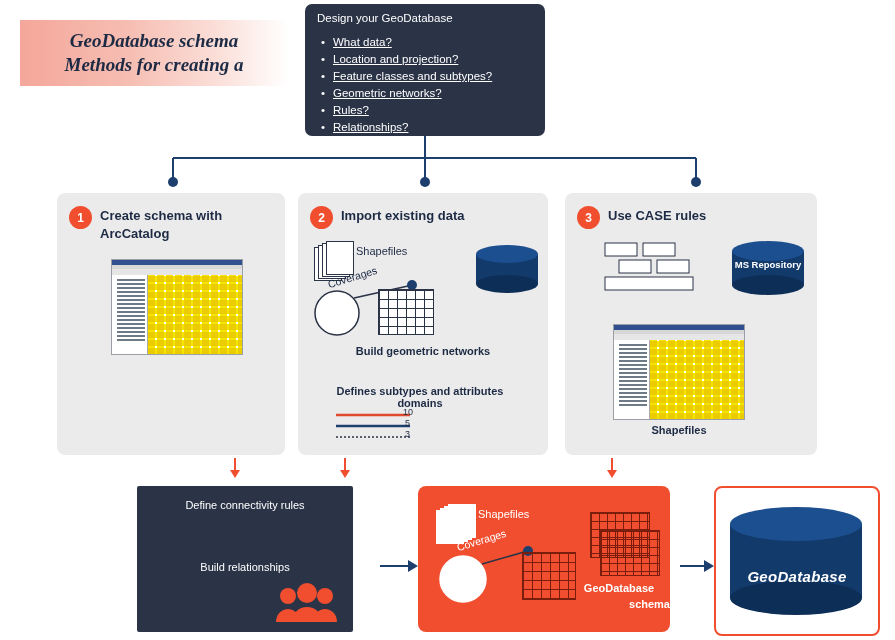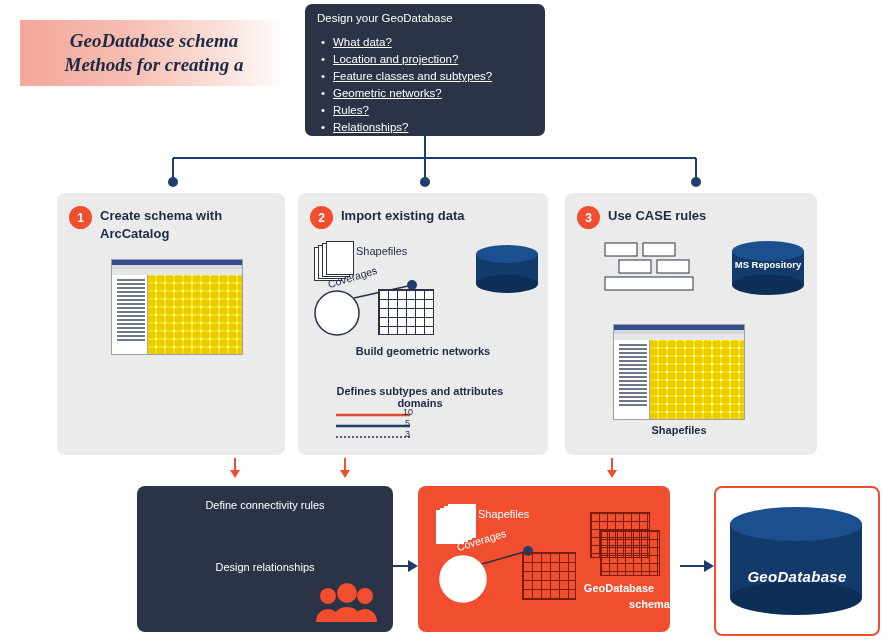--- a/index.html
+++ b/index.html
@@ -209,23 +209,23 @@
   .cyl .bot {
     position: absolute;
     left: 0; right: 0; bottom: 0;
     background: #0d2e57;
     border-radius: 50%;
   }
   
   .panel-dark {
     position: absolute;
     left: 137px; top: 486px;
-    width: 256px; height: 146px;
+    width: 216px; height: 146px;
     background: #2b3347;
-    border-radius: 8px;
+    border-radius: 2px;
   }
   .panel-orange {
     position: absolute;
     left: 418px; top: 486px;
     width: 252px; height: 146px;
     background: #f04e2f;
     border-radius: 8px;
   }
   .panel-db {
     position: absolute;
@@ -490,21 +490,21 @@
             <i></i>
         </div>
         <div class="ac-map"></div>
       </div>
     </div>
     <div class="lbl-c" style="left:48px; top:231px; width:132px;">Shapefiles</div>
   </div>
 
   <div class="panel-dark">
     <div class="ptxt" style="top:13px;">Define connectivity rules</div>
-    <div class="ptxt" style="top:75px;">Design relationships</div>
+    <div class="ptxt" style="top:75px;">Build relationships</div>
     <svg class="people" viewBox="0 0 64 40">
       <circle cx="13" cy="14" r="8" fill="#f04e2f"></circle>
       <path d="M1 40c0-8 6-13 12-13s12 5 12 13z" fill="#f04e2f"></path>
       <circle cx="50" cy="14" r="8" fill="#f04e2f"></circle>
       <path d="M38 40c0-8 6-13 12-13s12 5 12 13z" fill="#f04e2f"></path>
       <circle cx="32" cy="11" r="10" fill="#f04e2f"></circle>
       <path d="M17 40c0-9 7-15 15-15s15 6 15 15z" fill="#f04e2f"></path>
     </svg>
   </div>
 

